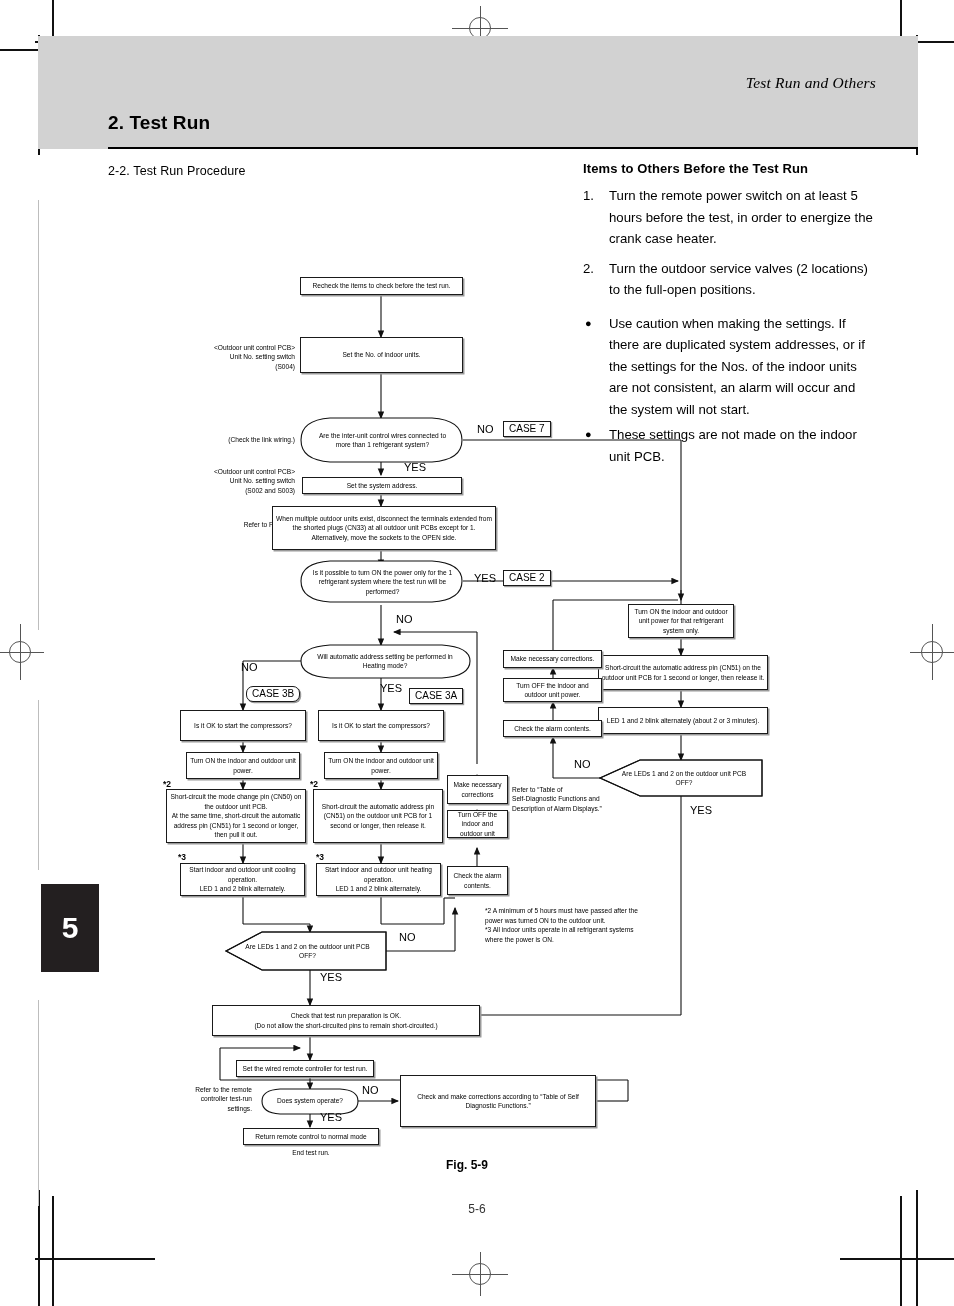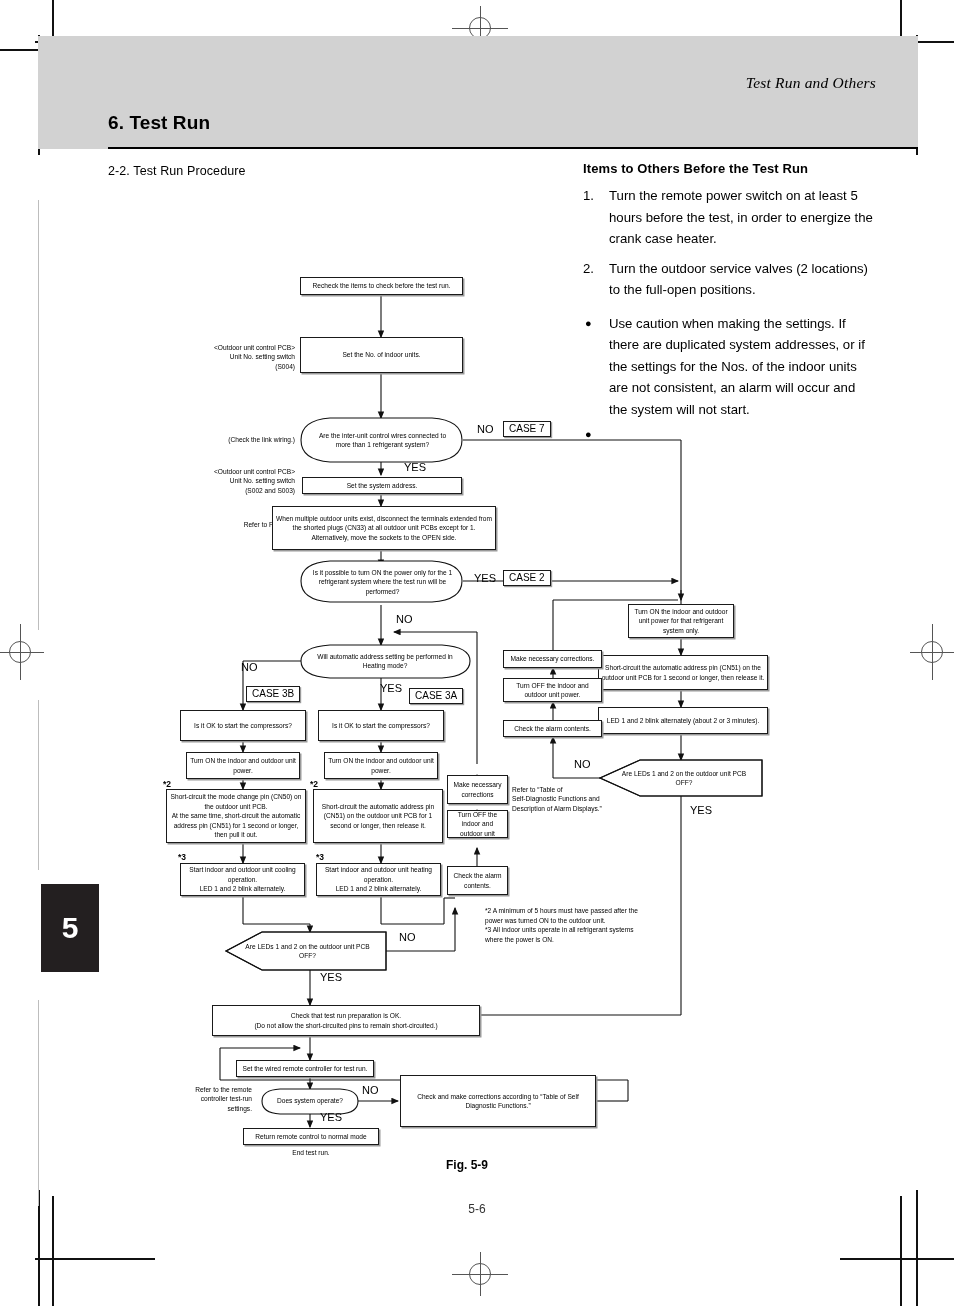--- a/index.html
+++ b/index.html
@@ -152,41 +152,42 @@
     <div class="v" style="left:22px; top:0; height:56px;"></div>
     <div class="c" style="left:11px; top:17px; width:22px; height:22px;"></div>
   </div>
 
   <div class="spine2"></div>
   <div class="spine3"></div>
   <div class="spine"></div>
 
   <div class="header-band"></div>
   <div class="running-head">Test Run and Others</div>
-  <div class="chapter-title">6. Test Run</div>
+  <div class="chapter-title">2. Test Run</div>
   <div class="title-rule"></div>
 
   <div class="sec-head">2-2.  Test Run Procedure</div>
   <div class="items-head">Items to Others Before the Test Run</div>
 
   <div class="rc" style="top:185px;">
     <div class="rc-row" style="margin-bottom:8px;">
       <span class="mark num">1.</span>
       <span>Turn the remote power switch on at least 5 hours before the test, in order to energize the crank case heater.</span>
     </div>
     <div class="rc-row" style="margin-bottom:12px;">
       <span class="mark num">2.</span>
       <span>Turn the outdoor service valves (2 locations) to the full-open positions.</span>
     </div>
     <div class="rc-row" style="margin-bottom:4px;">
       <span class="mark dot">●</span>
       <span>Use caution when making the settings. If there are duplicated system addresses, or if the settings for the Nos. of the indoor units are not consistent, an alarm will occur and the system will not start.</span>
     </div>
     <div class="rc-row">
       <span class="mark dot">●</span>
+      <span>These settings are not made on the indoor unit PCB.</span>
     </div>
   </div>
 
   <div class="tab-marker">5</div>
 
   <svg id="flow" viewBox="0 0 954 1306" xmlns="http://www.w3.org/2000/svg">
     <defs>
       <marker id="ah" markerWidth="7" markerHeight="7" refX="6" refY="3" orient="auto">
         <path d="M0,0 L7,3 L0,6 z" fill="#111"></path>
       </marker>
@@ -386,21 +387,21 @@
   <div class="lbl" style="left:380px; top:682px;">YES</div>
   <div class="lbl" style="left:574px; top:758px;">NO</div>
   <div class="lbl" style="left:690px; top:804px;">YES</div>
   <div class="lbl" style="left:399px; top:931px;">NO</div>
   <div class="lbl" style="left:320px; top:971px;">YES</div>
   <div class="lbl" style="left:362px; top:1084px;">NO</div>
   <div class="lbl" style="left:320px; top:1111px;">YES</div>
 
   <div class="caselbl" style="left:503px; top:421px;">CASE 7</div>
   <div class="caselbl" style="left:503px; top:570px;">CASE 2</div>
-  <div class="caselbl" style="left:246px; top:686px;">CASE 3B</div>
+  <div class="caselbl" style="left:246px; top:686px;border-radius:7px;">CASE 3B</div>
   <div class="caselbl" style="left:409px; top:688px;">CASE 3A</div>
 
   <div class="star" style="left:163px; top:779px;">*2</div>
   <div class="star" style="left:310px; top:779px;">*2</div>
   <div class="star" style="left:178px; top:852px;">*3</div>
   <div class="star" style="left:316px; top:852px;">*3</div>
 
   <div class="footnote" style="left:485px; top:906px; width:190px;">*2  A minimum of 5 hours must have passed after the
      power was turned ON to the outdoor unit.
 *3  All indoor units operate in all refrigerant systems

